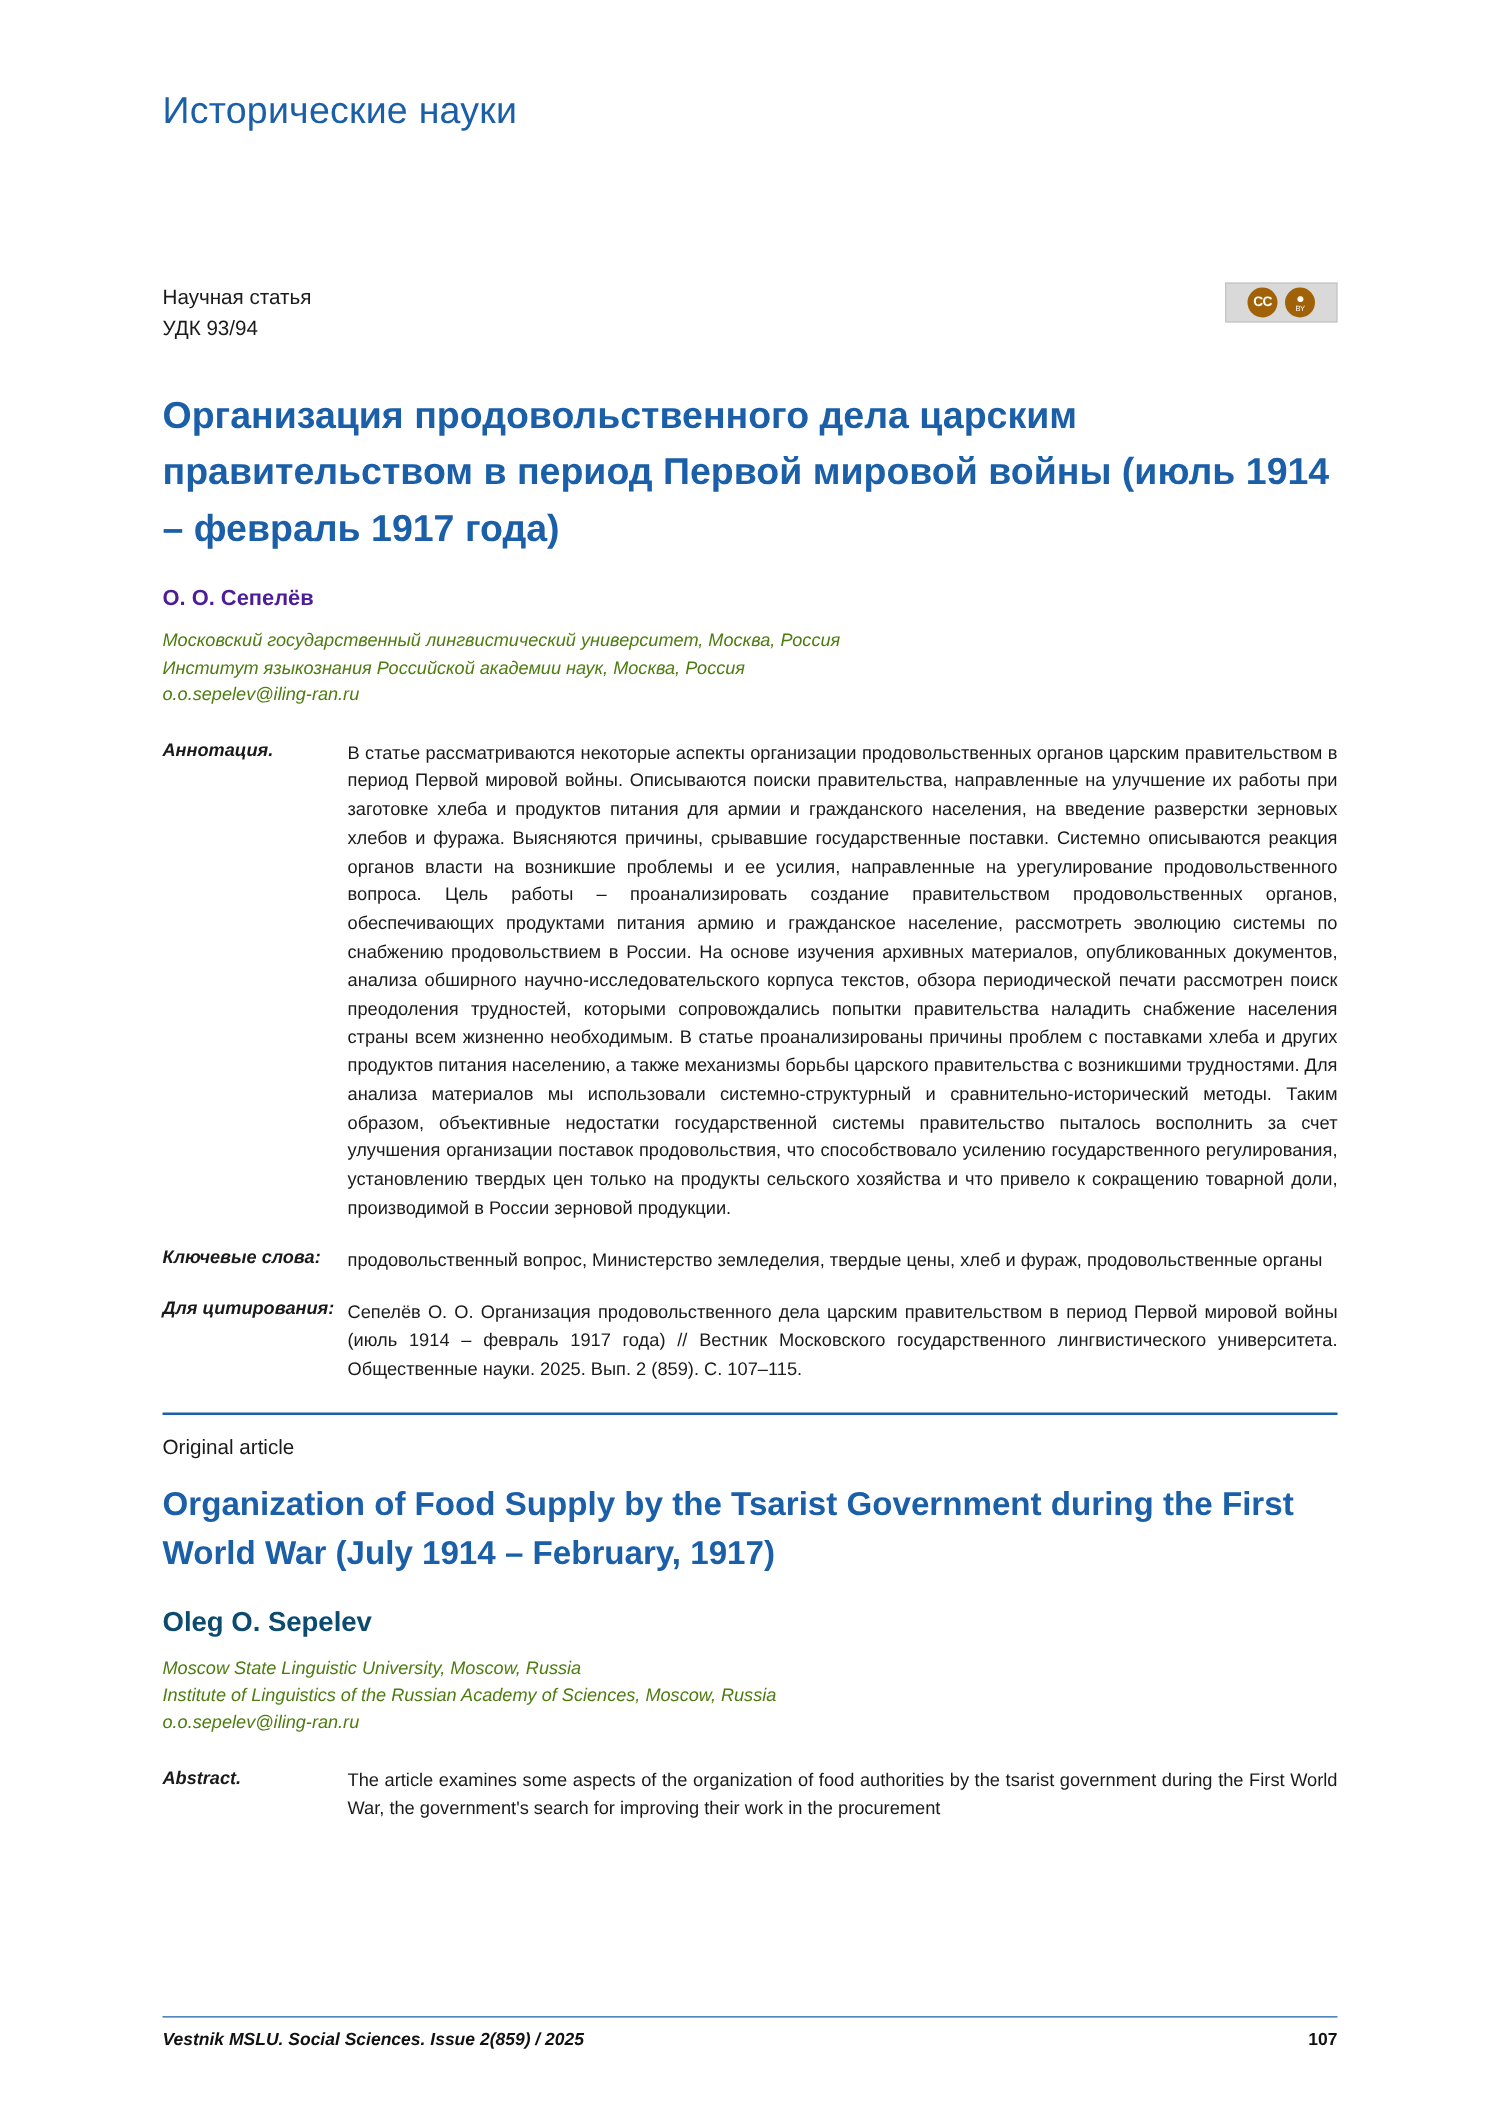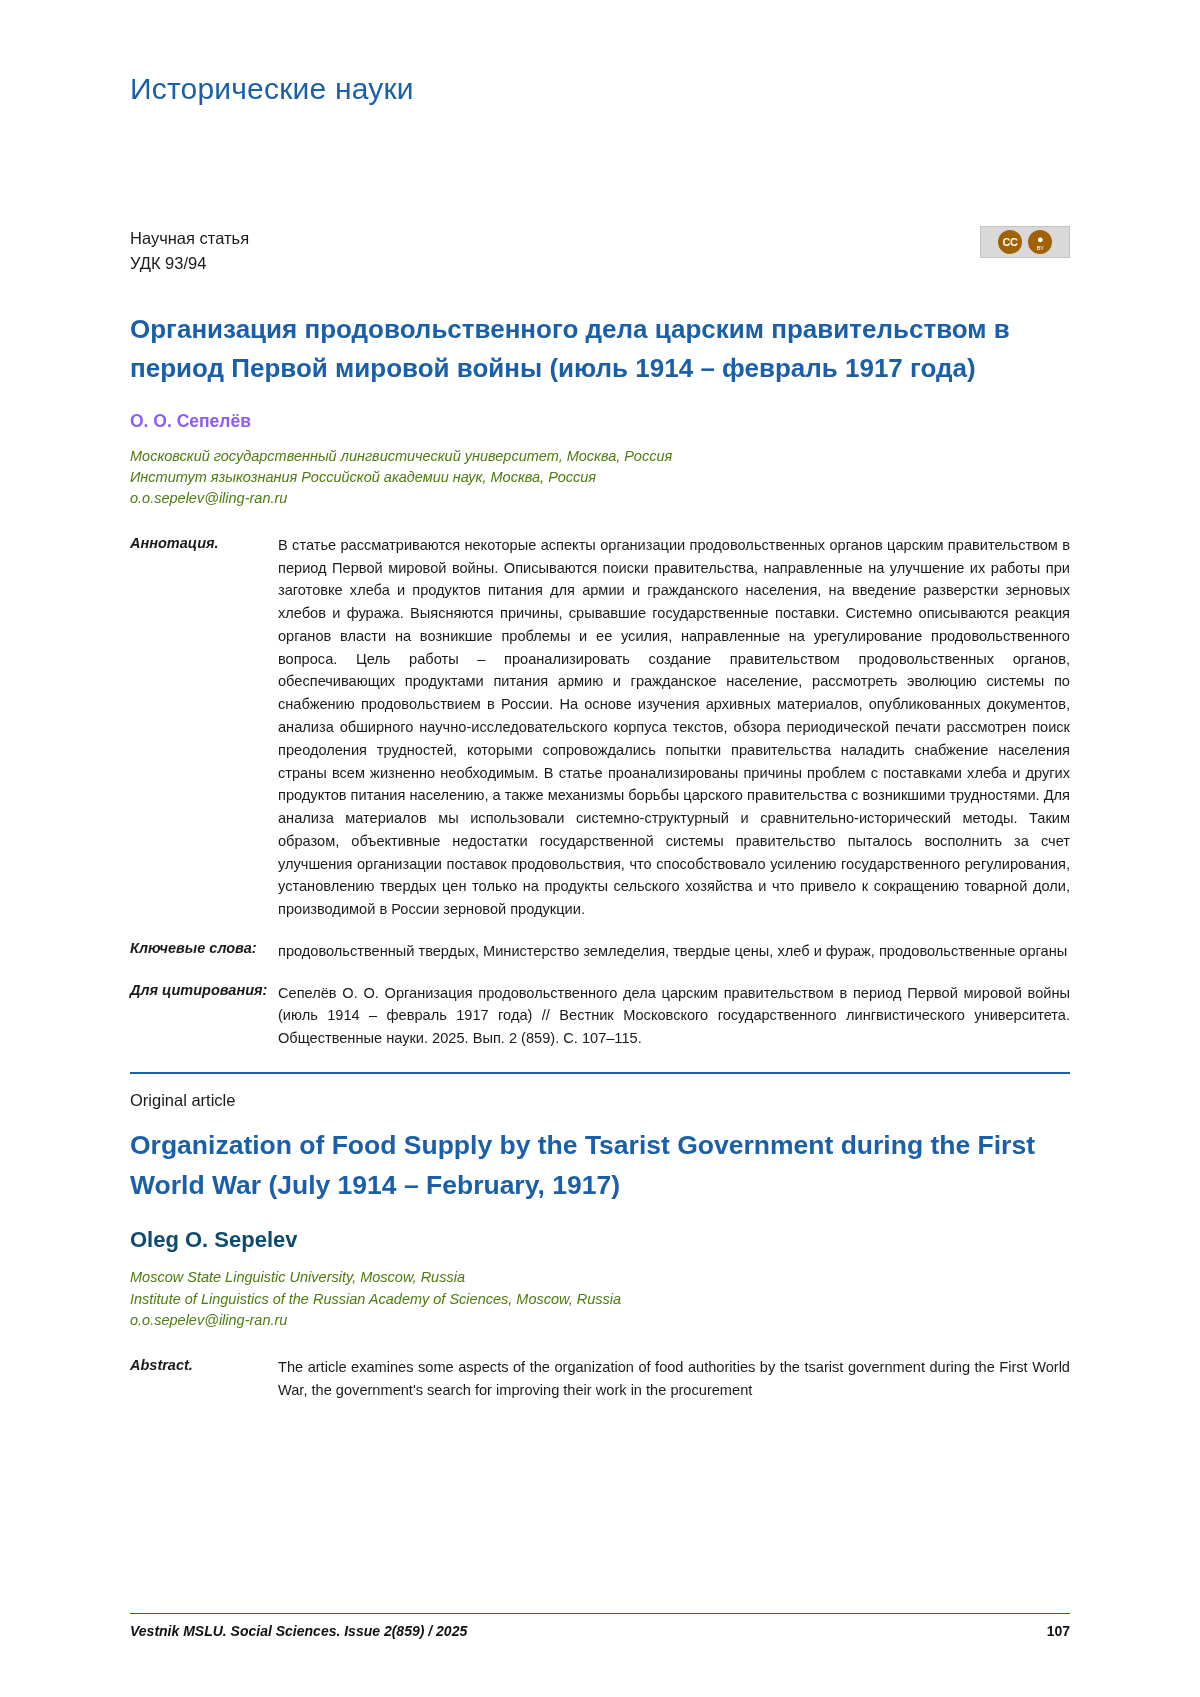--- a/index.html
+++ b/index.html
@@ -61,31 +61,31 @@
     align-items: center;
     justify-content: center;
     letter-spacing: -0.5px;
   }
   .cc-circle.small-label {
     flex-direction: column;
     line-height: 1;
   }
   .cc-by-sub { font-size: 6px; font-weight: normal; }
   .title-ru {
-    font-size: 26px;
+    font-size: 30px;
     font-weight: bold;
     color: #1a5fa8;
     line-height: 1.52;
     margin-top: 34px;
   }
   .author-ru {
     font-size: 17.5px;
     font-weight: bold;
     margin-top: 22px;
-    color: #8b5cf6;
+    color: #4c1d95;
   }
   .affil {
     font-style: italic;
     font-size: 14.5px;
     line-height: 1.48;
     margin-top: 14px;
     color: #4d7c0f;
   }
   .abstract-block {
     display: flex;
@@ -203,21 +203,21 @@
     <div>o.o.sepelev@iling-ran.ru</div>
   </div>
 
   <div class="abstract-block">
     <div class="abstract-label">Аннотация.</div>
     <div class="abstract-text">В статье рассматриваются некоторые аспекты организации продовольственных органов царским правительством в период Первой мировой войны. Описываются поиски правительства, направленные на улучшение их работы при заготовке хлеба и продуктов питания для армии и гражданского населения, на введение разверстки зерновых хлебов и фуража. Выясняются причины, срывавшие государственные поставки. Системно описываются реакция органов власти на возникшие проблемы и ее усилия, направленные на урегулирование продовольственного вопроса. Цель работы – проанализировать создание правительством продовольственных органов, обеспечивающих продуктами питания армию и гражданское население, рассмотреть эволюцию системы по снабжению продовольствием в России. На основе изучения архивных материалов, опубликованных документов, анализа обширного научно-исследовательского корпуса текстов, обзора периодической печати рассмотрен поиск преодоления трудностей, которыми сопровождались попытки правительства наладить снабжение населения страны всем жизненно необходимым. В статье проанализированы причины проблем с поставками хлеба и других продуктов питания населению, а также механизмы борьбы царского правительства с возникшими трудностями. Для анализа материалов мы использовали системно-структурный и сравнительно-исторический методы. Таким образом, объективные недостатки государственной системы правительство пыталось восполнить за счет улучшения организации поставок продовольствия, что способствовало усилению государственного регулирования, установлению твердых цен только на продукты сельского хозяйства и что привело к сокращению товарной доли, производимой в России зерновой продукции.</div>
   </div>
 
   <div class="kw-block">
     <div class="kw-label"><span>Ключевые слова</span>:</div>
-    <div class="kw-text">продовольственный твердых, Министерство земледелия, твердые цены, хлеб и фураж, продовольственные органы</div>
+    <div class="kw-text">продовольственный вопрос, Министерство земледелия, твердые цены, хлеб и фураж, продовольственные органы</div>
   </div>
 
   <div class="cite-block">
     <div class="cite-label"><span>Для цитирования</span>:</div>
     <div class="cite-text">Сепелёв О. О. Организация продовольственного дела царским правительством в период Первой мировой войны (июль 1914 – февраль 1917 года) // Вестник Московского государственного лингвистического университета. Общественные науки. 2025. Вып. 2 (859). С. 107–115.</div>
   </div>
 
   <hr class="divider">
 
   <div class="original-article">Original article</div>

